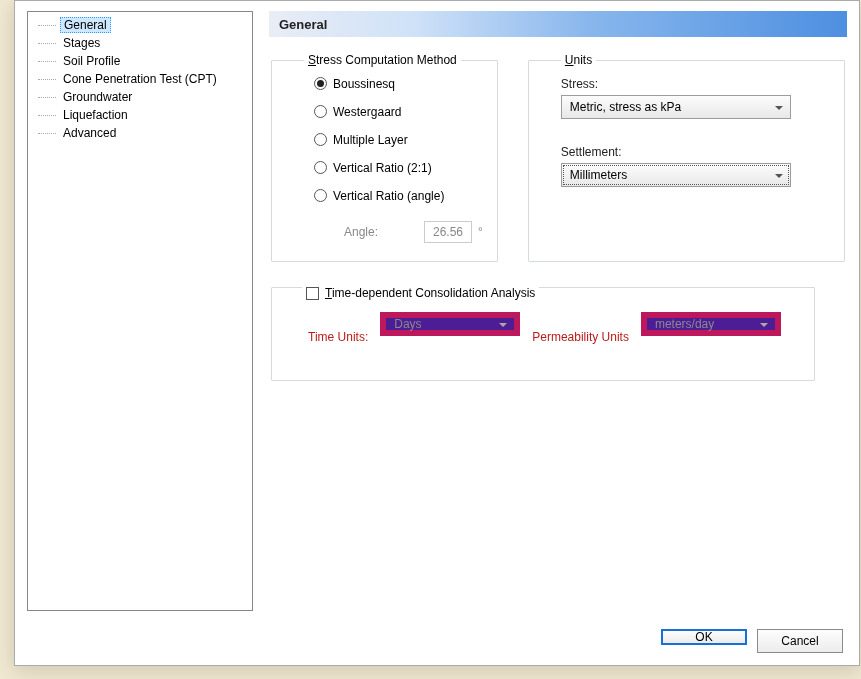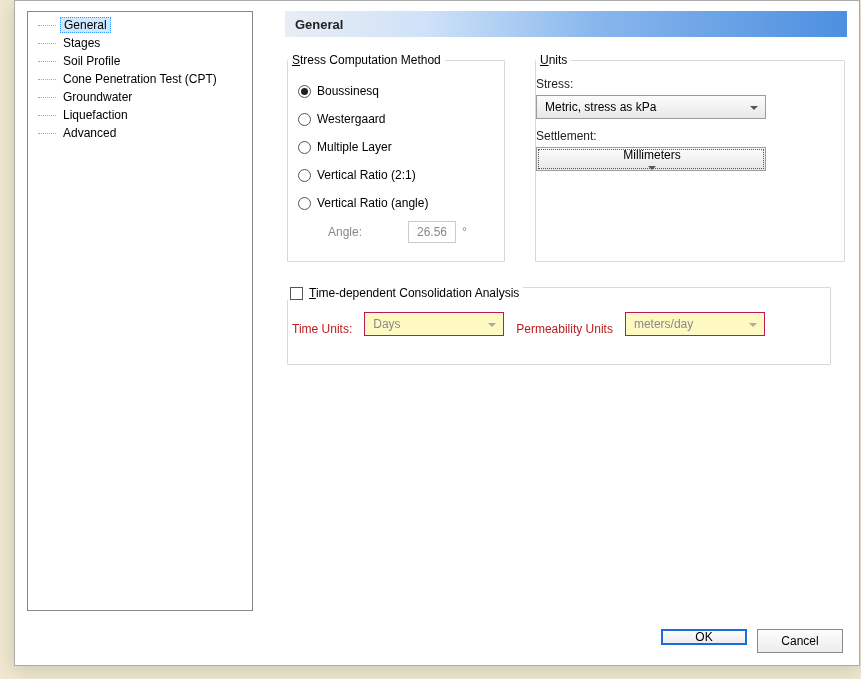--- a/index.html
+++ b/index.html
@@ -41,21 +41,21 @@
     justify-content:center;
     font-size:14px;
     color:#333;
   }
   .titlebar .tb-btn.help { font-size:15px; font-weight:400; }
   .titlebar .tb-btn.close svg { width:12px; height:12px; stroke:#333; stroke-width:1.3; }
   .body {
     flex:1;
     display:flex;
     padding: 10px 12px 12px 12px;
-    gap: 32px;
+    gap: 16px;
   }
   .tree {
     width: 226px;
     border: 1px solid #828790;
     background: #fff;
     padding: 4px 4px;
     overflow:auto;
   }
   .tree-item {
     display:flex;
@@ -95,33 +95,33 @@
     background: linear-gradient(to right, #e9edf5 0%, #cfe2f8 25%, #89b7ed 55%, #4d8fe0 100%);
     margin-bottom: 16px;
   }
   .panel-row {
     display:flex;
     gap: 26px;
   }
   fieldset {
     border: 1px solid #d5dadf;
     border-radius: 1px;
-    padding: 10px 14px 14px 0;
+    padding: 10px 14px 14px 32px;
     position: relative;
   }
   fieldset legend {
     font-size: 12px;
     padding: 0 4px;
     background:#fff;
   }
   .stress-box { width: 218px; }
   .units-box { flex:1; }
   .radio-row {
     display:flex;
-    align-items:center;
+    align-items:flex-start;
     gap:6px;
     height: 28px;
     padding-left: 10px;
     font-size: 12px;
   }
   .radio {
     width:13px; height:13px;
     border:1px solid #555;
     border-radius:50%;
     display:flex; align-items:center; justify-content:center;
@@ -150,23 +150,23 @@
   .combo {
     height:24px;
     border:1px solid #9c9c9c;
     background: linear-gradient(#fcfcfc,#e8e8e8);
     display:flex;
     align-items:center;
     justify-content:space-between;
     padding:0 6px 0 8px;
     font-size:12px;
     width:230px;
-    margin-bottom:10px;
-  }
-  .combo.focus { outline:1px dotted #555; outline-offset:-3px;flex-direction:column; }
+    margin-bottom:26px;
+  }
+  .combo.focus { outline:1px dotted #555; outline-offset:-3px; }
   .chev { width:10px; height:10px; }
   .chev svg { width:10px; height:10px; fill:#555; }
   .tdc-box {
     margin-top: 18px;
     width: 544px;
   }
   .chk-row {
     position: relative;
     top: -18px;
     left: -2px;
@@ -183,22 +183,22 @@
   }
   .tdc-inner {
     display:flex;
     align-items:center;
     gap: 12px;
     padding: 0 4px 4px 4px;
     margin-top:-6px;
   }
   .tdc-inner .dis-label { color:#b91c1c; font-size:12px; }
   .combo.disabled {
-    background:#fef9c3;
-    border:1px solid #be185d;
+    background:#4c1d95;
+    border:6px solid #be185d;
     color:#8a8a8a;
     width:140px;
   }
   .footer {
     display:flex;
     justify-content:flex-end;
     gap:10px;
     padding: 6px 16px 12px 0;
   }
   .btn {

